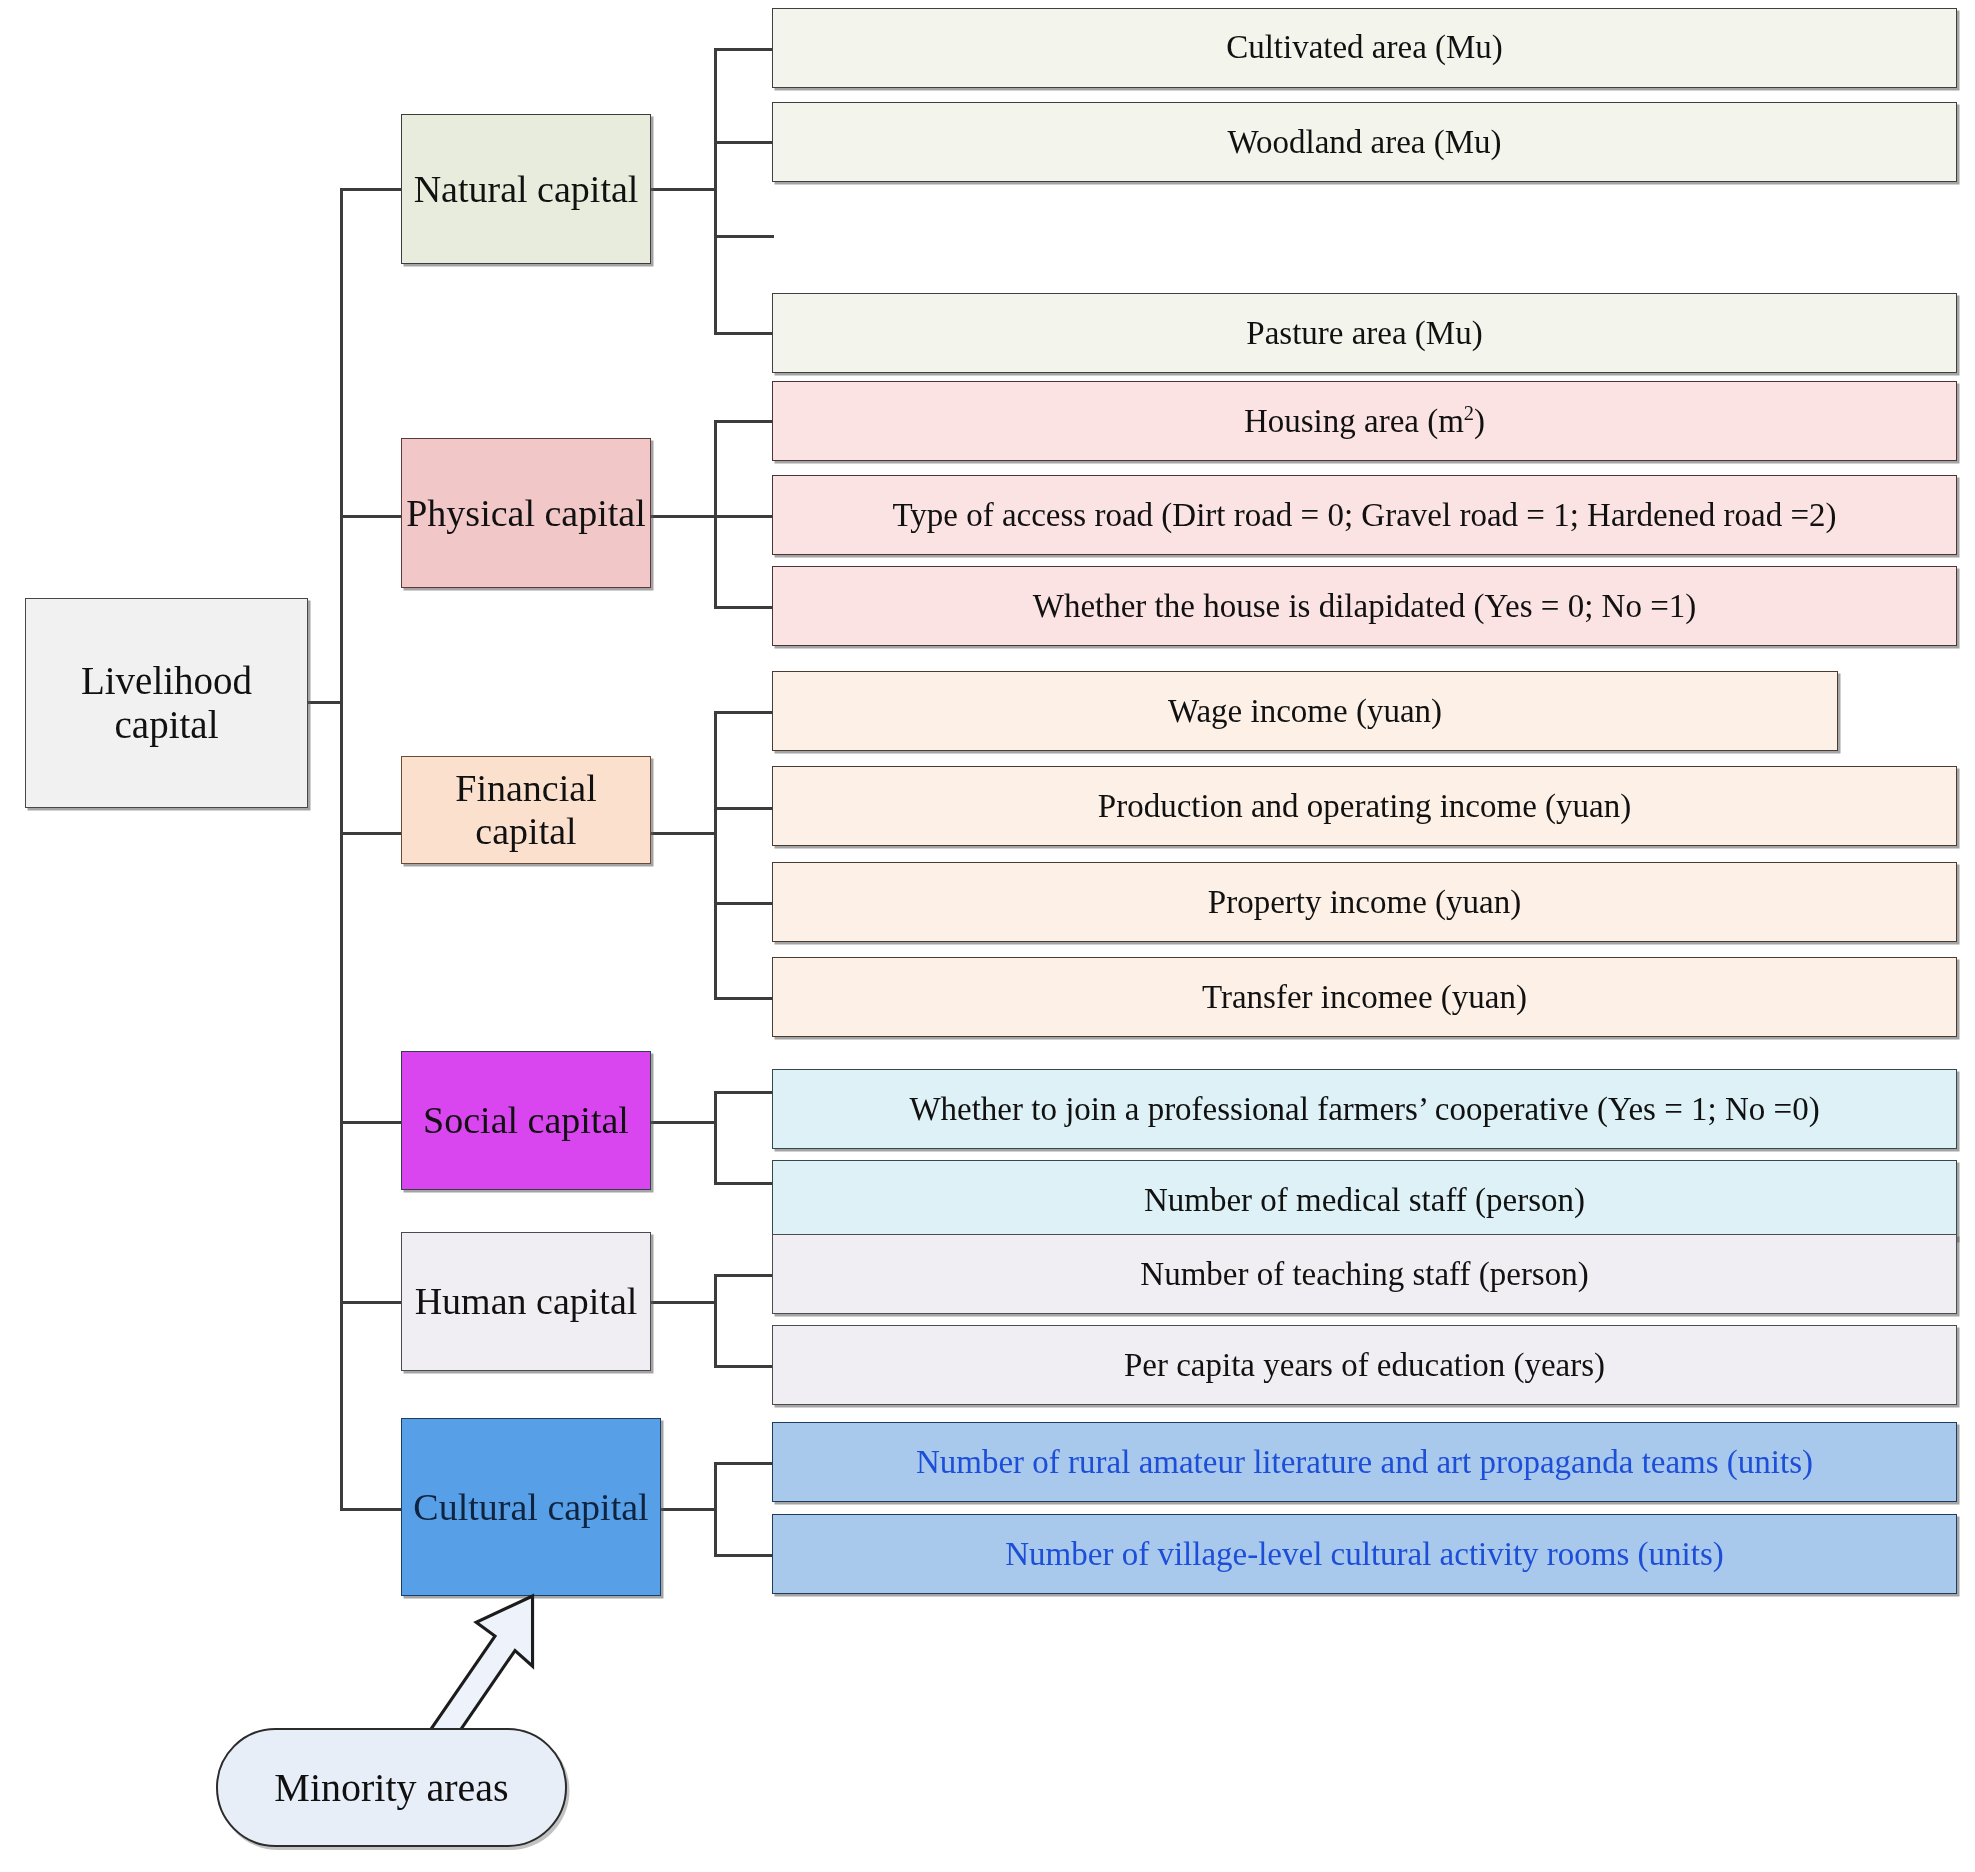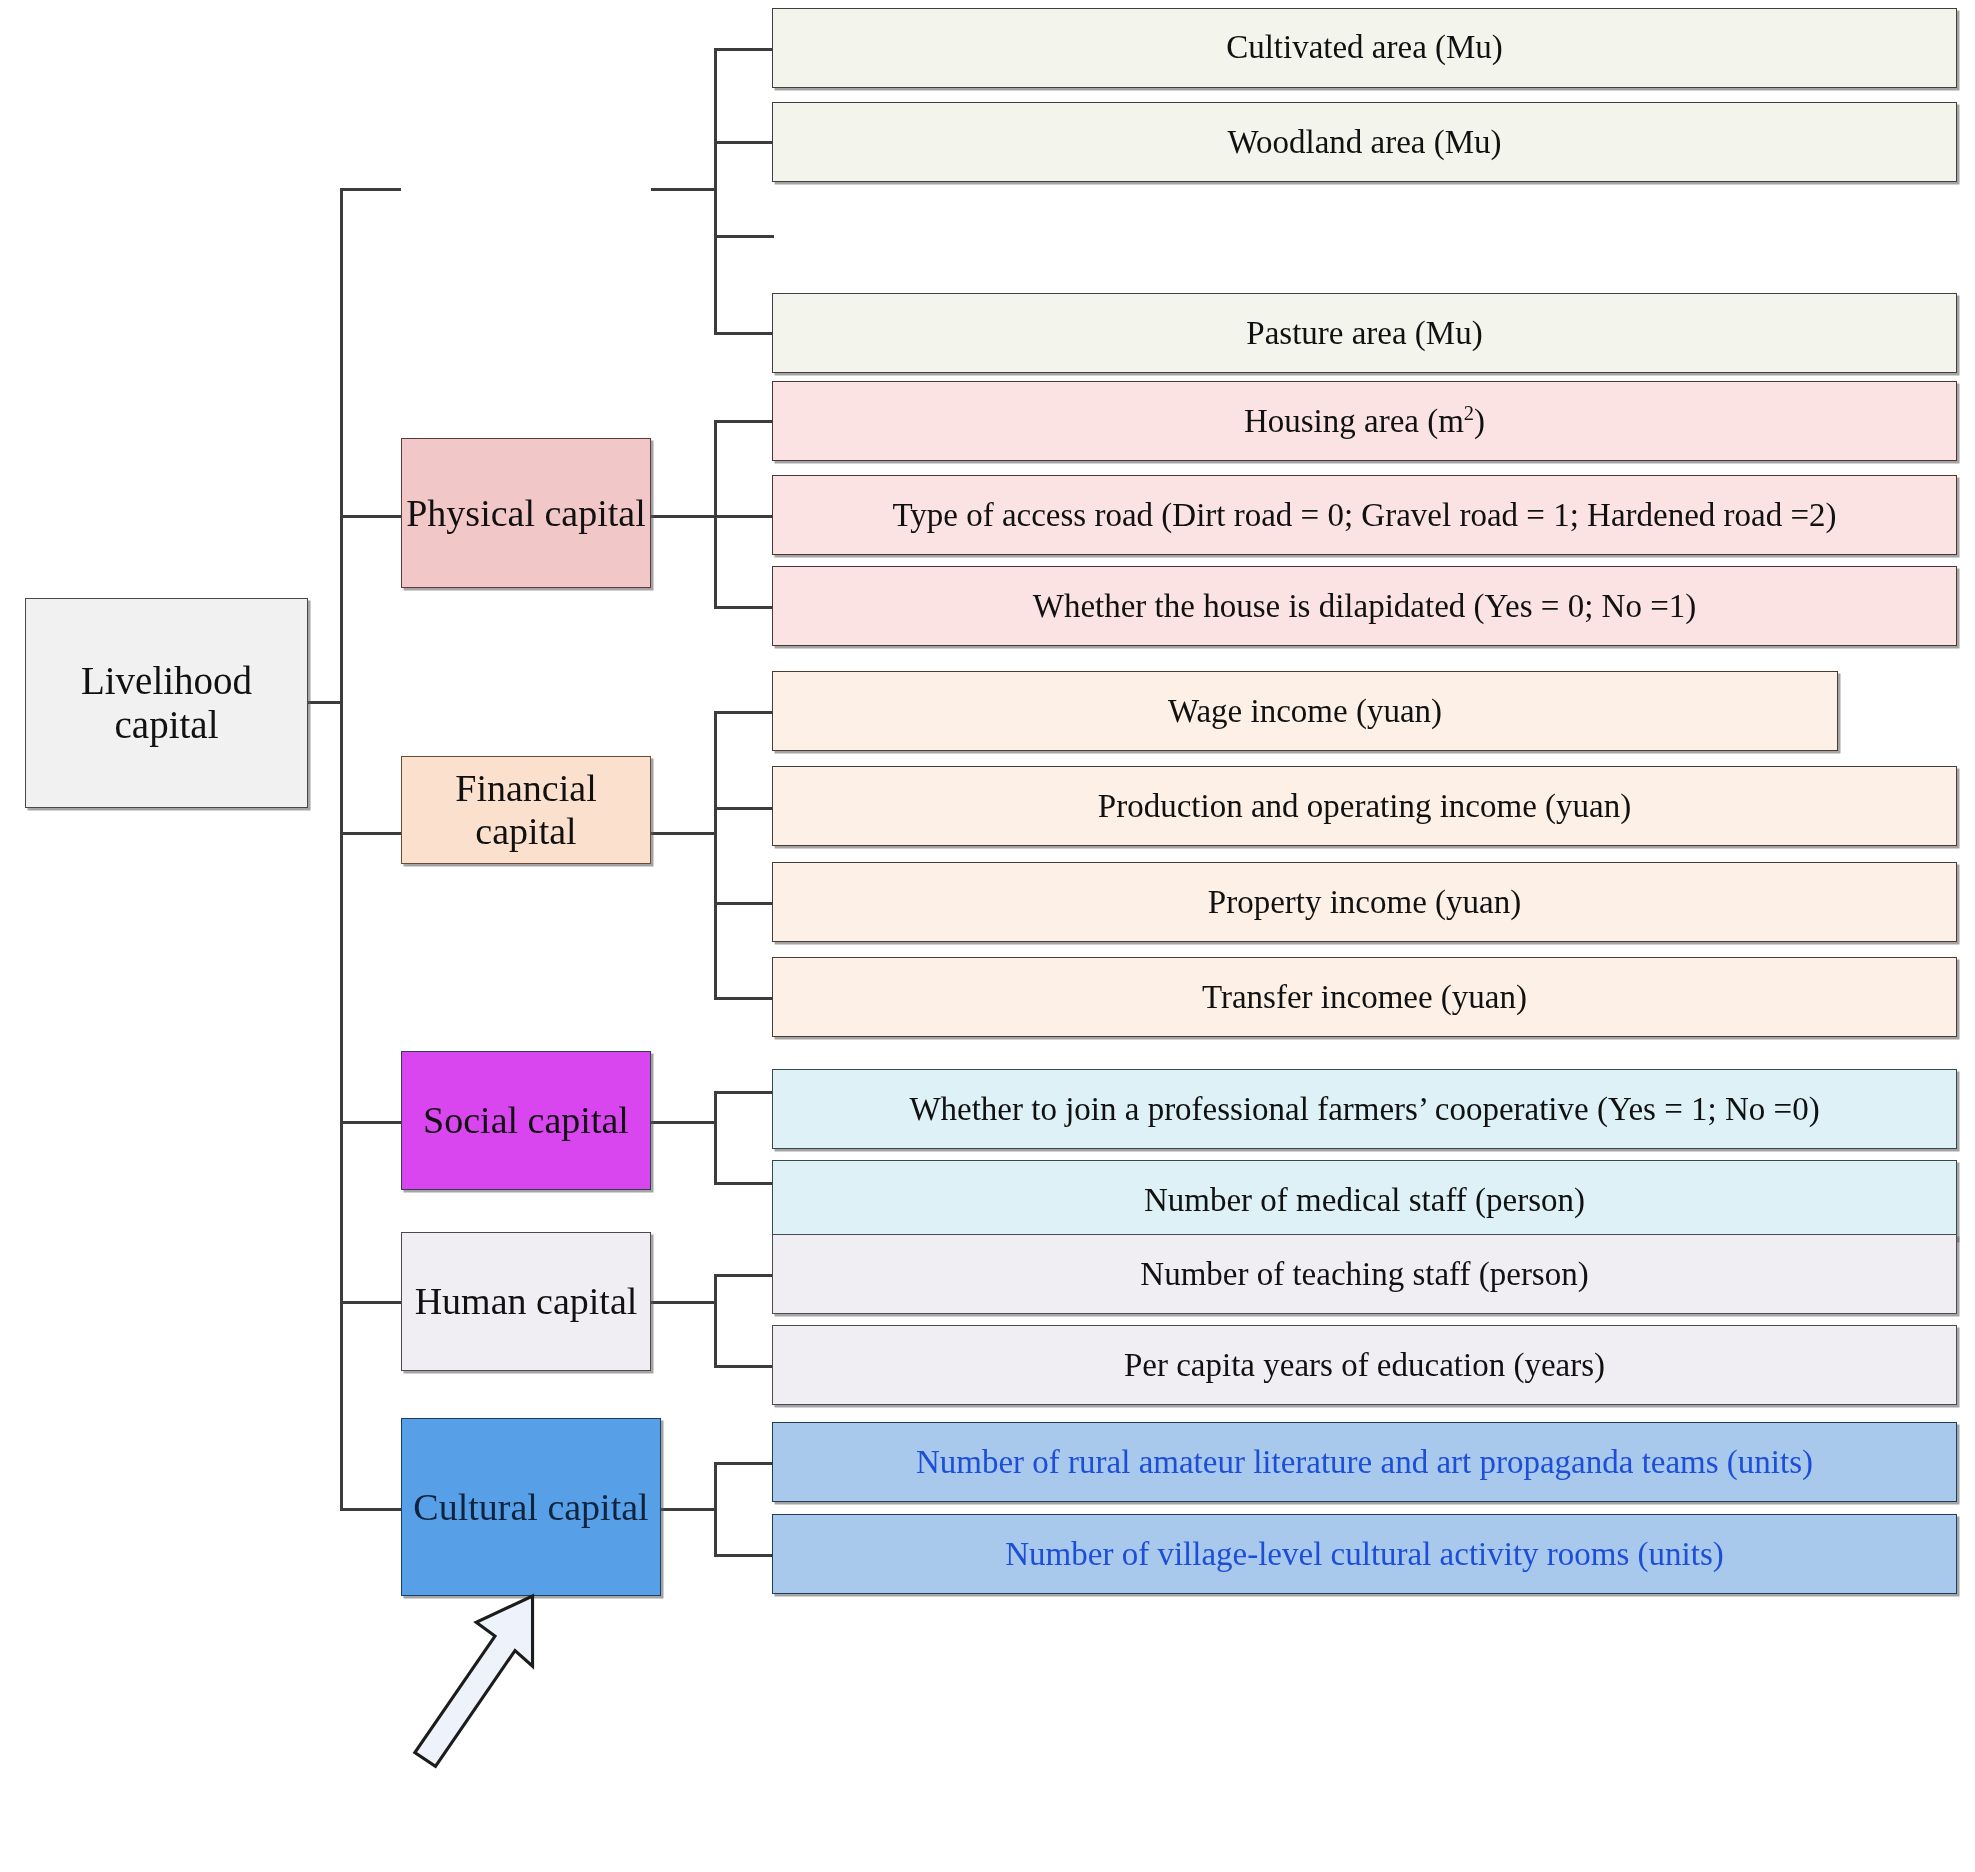--- a/index.html
+++ b/index.html
@@ -132,20 +132,23 @@
 
   <div class="hline" style="left:661px; top:1508px; width:56px;"></div>
   <div class="vline" style="left:714px; top:1462px; height:94px;"></div>
   <div class="hline" style="left:714px; top:1462px; width:60px;"></div>
   <div class="hline" style="left:714px; top:1554px; width:60px;"></div>
 
   <div class="node root" style="left:25px; top:598px; width:283px; height:210px;">
     <span class="node-label">Livelihood capital</span>
   </div>
 
+  <div class="node cat cat-natural" style="left:401px; top:114px; width:250px; height:150px;">
+    <span class="node-label">Natural capital</span>
+  </div>
 
   <div class="node cat cat-physical" style="left:401px; top:438px; width:250px; height:150px;">
     <span class="node-label">Physical capital</span>
   </div>
 
   <div class="node cat cat-financial" style="left:401px; top:756px; width:250px; height:108px;">
     <span class="node-label">Financial capital</span>
   </div>
 
   <div class="node cat cat-social" style="left:401px; top:1051px; width:250px; height:139px;">
@@ -220,15 +223,18 @@
     <path d="M 250 8
              L 250 120
              L 222 95
              L 95 280
              L 62 258
              L 190 72
              L 160 50
              Z" fill="#eef2fa" stroke="#1c1c1c" stroke-width="5" stroke-linejoin="miter"></path>
   </svg>
 
+  <div class="capsule" style="left:216px; top:1728px; width:351px; height:119px;">
+    <span>Minority areas</span>
+  </div>
 
 </div>
 
 
 </body></html>

